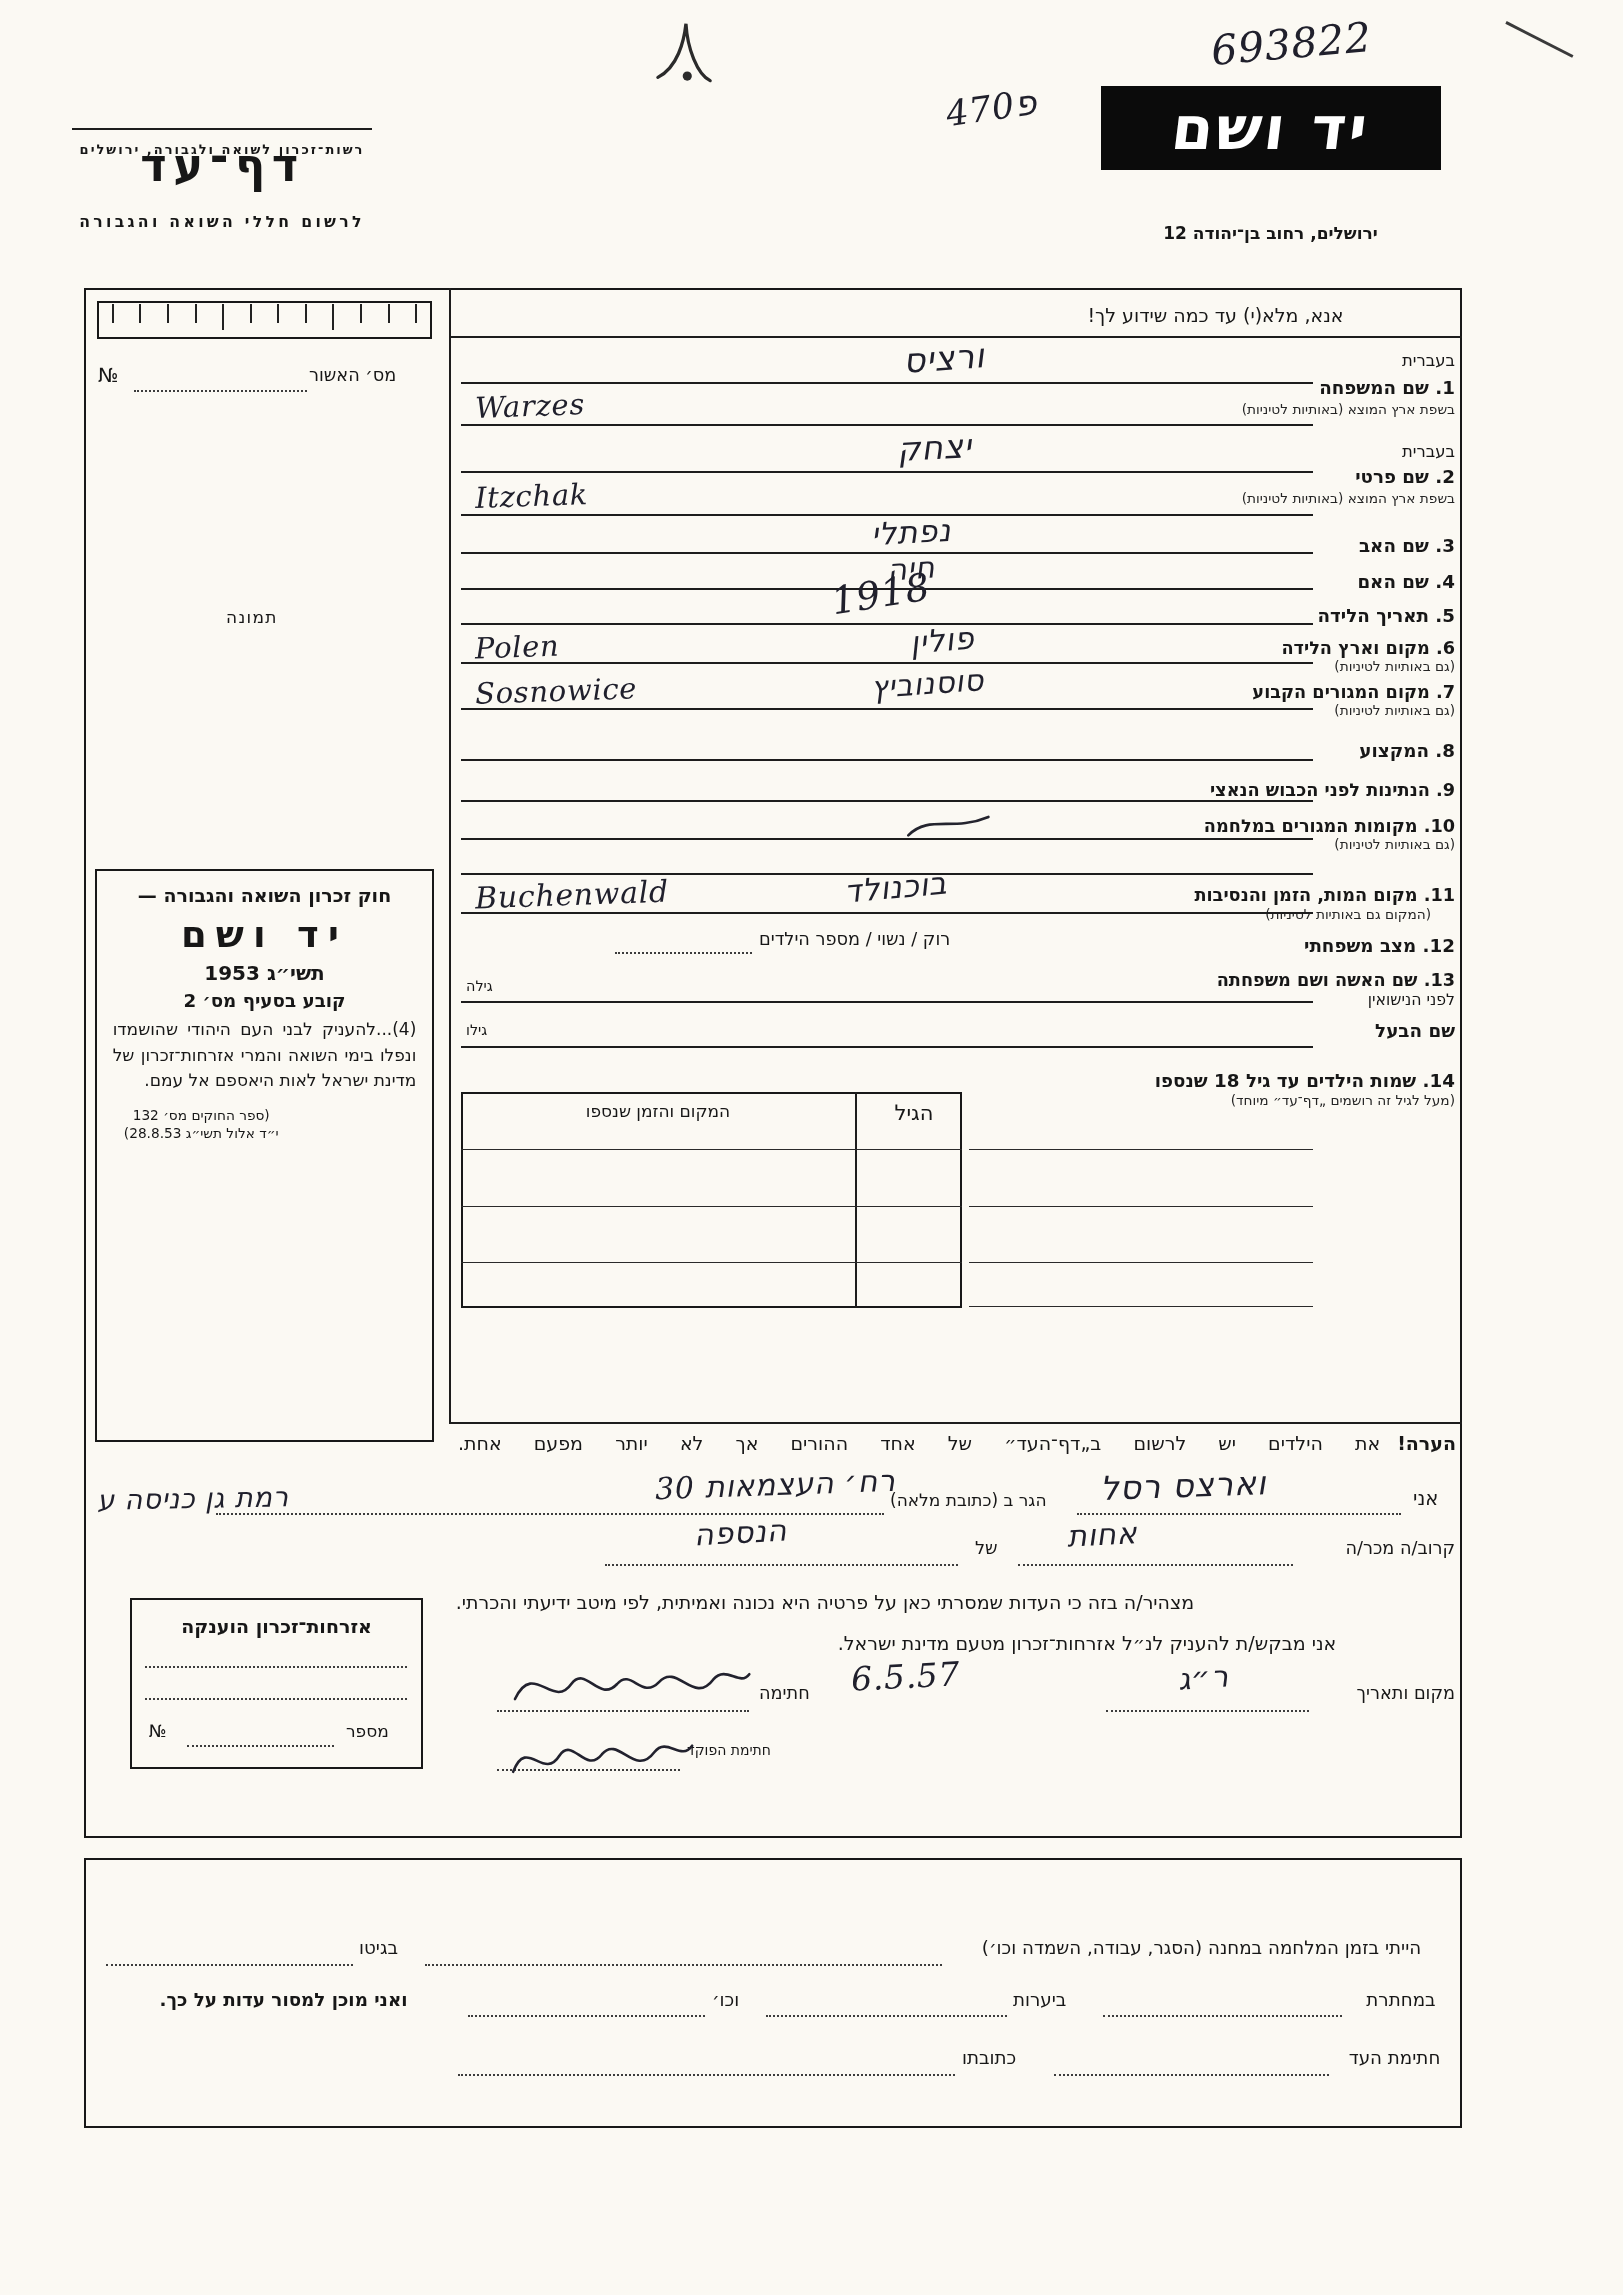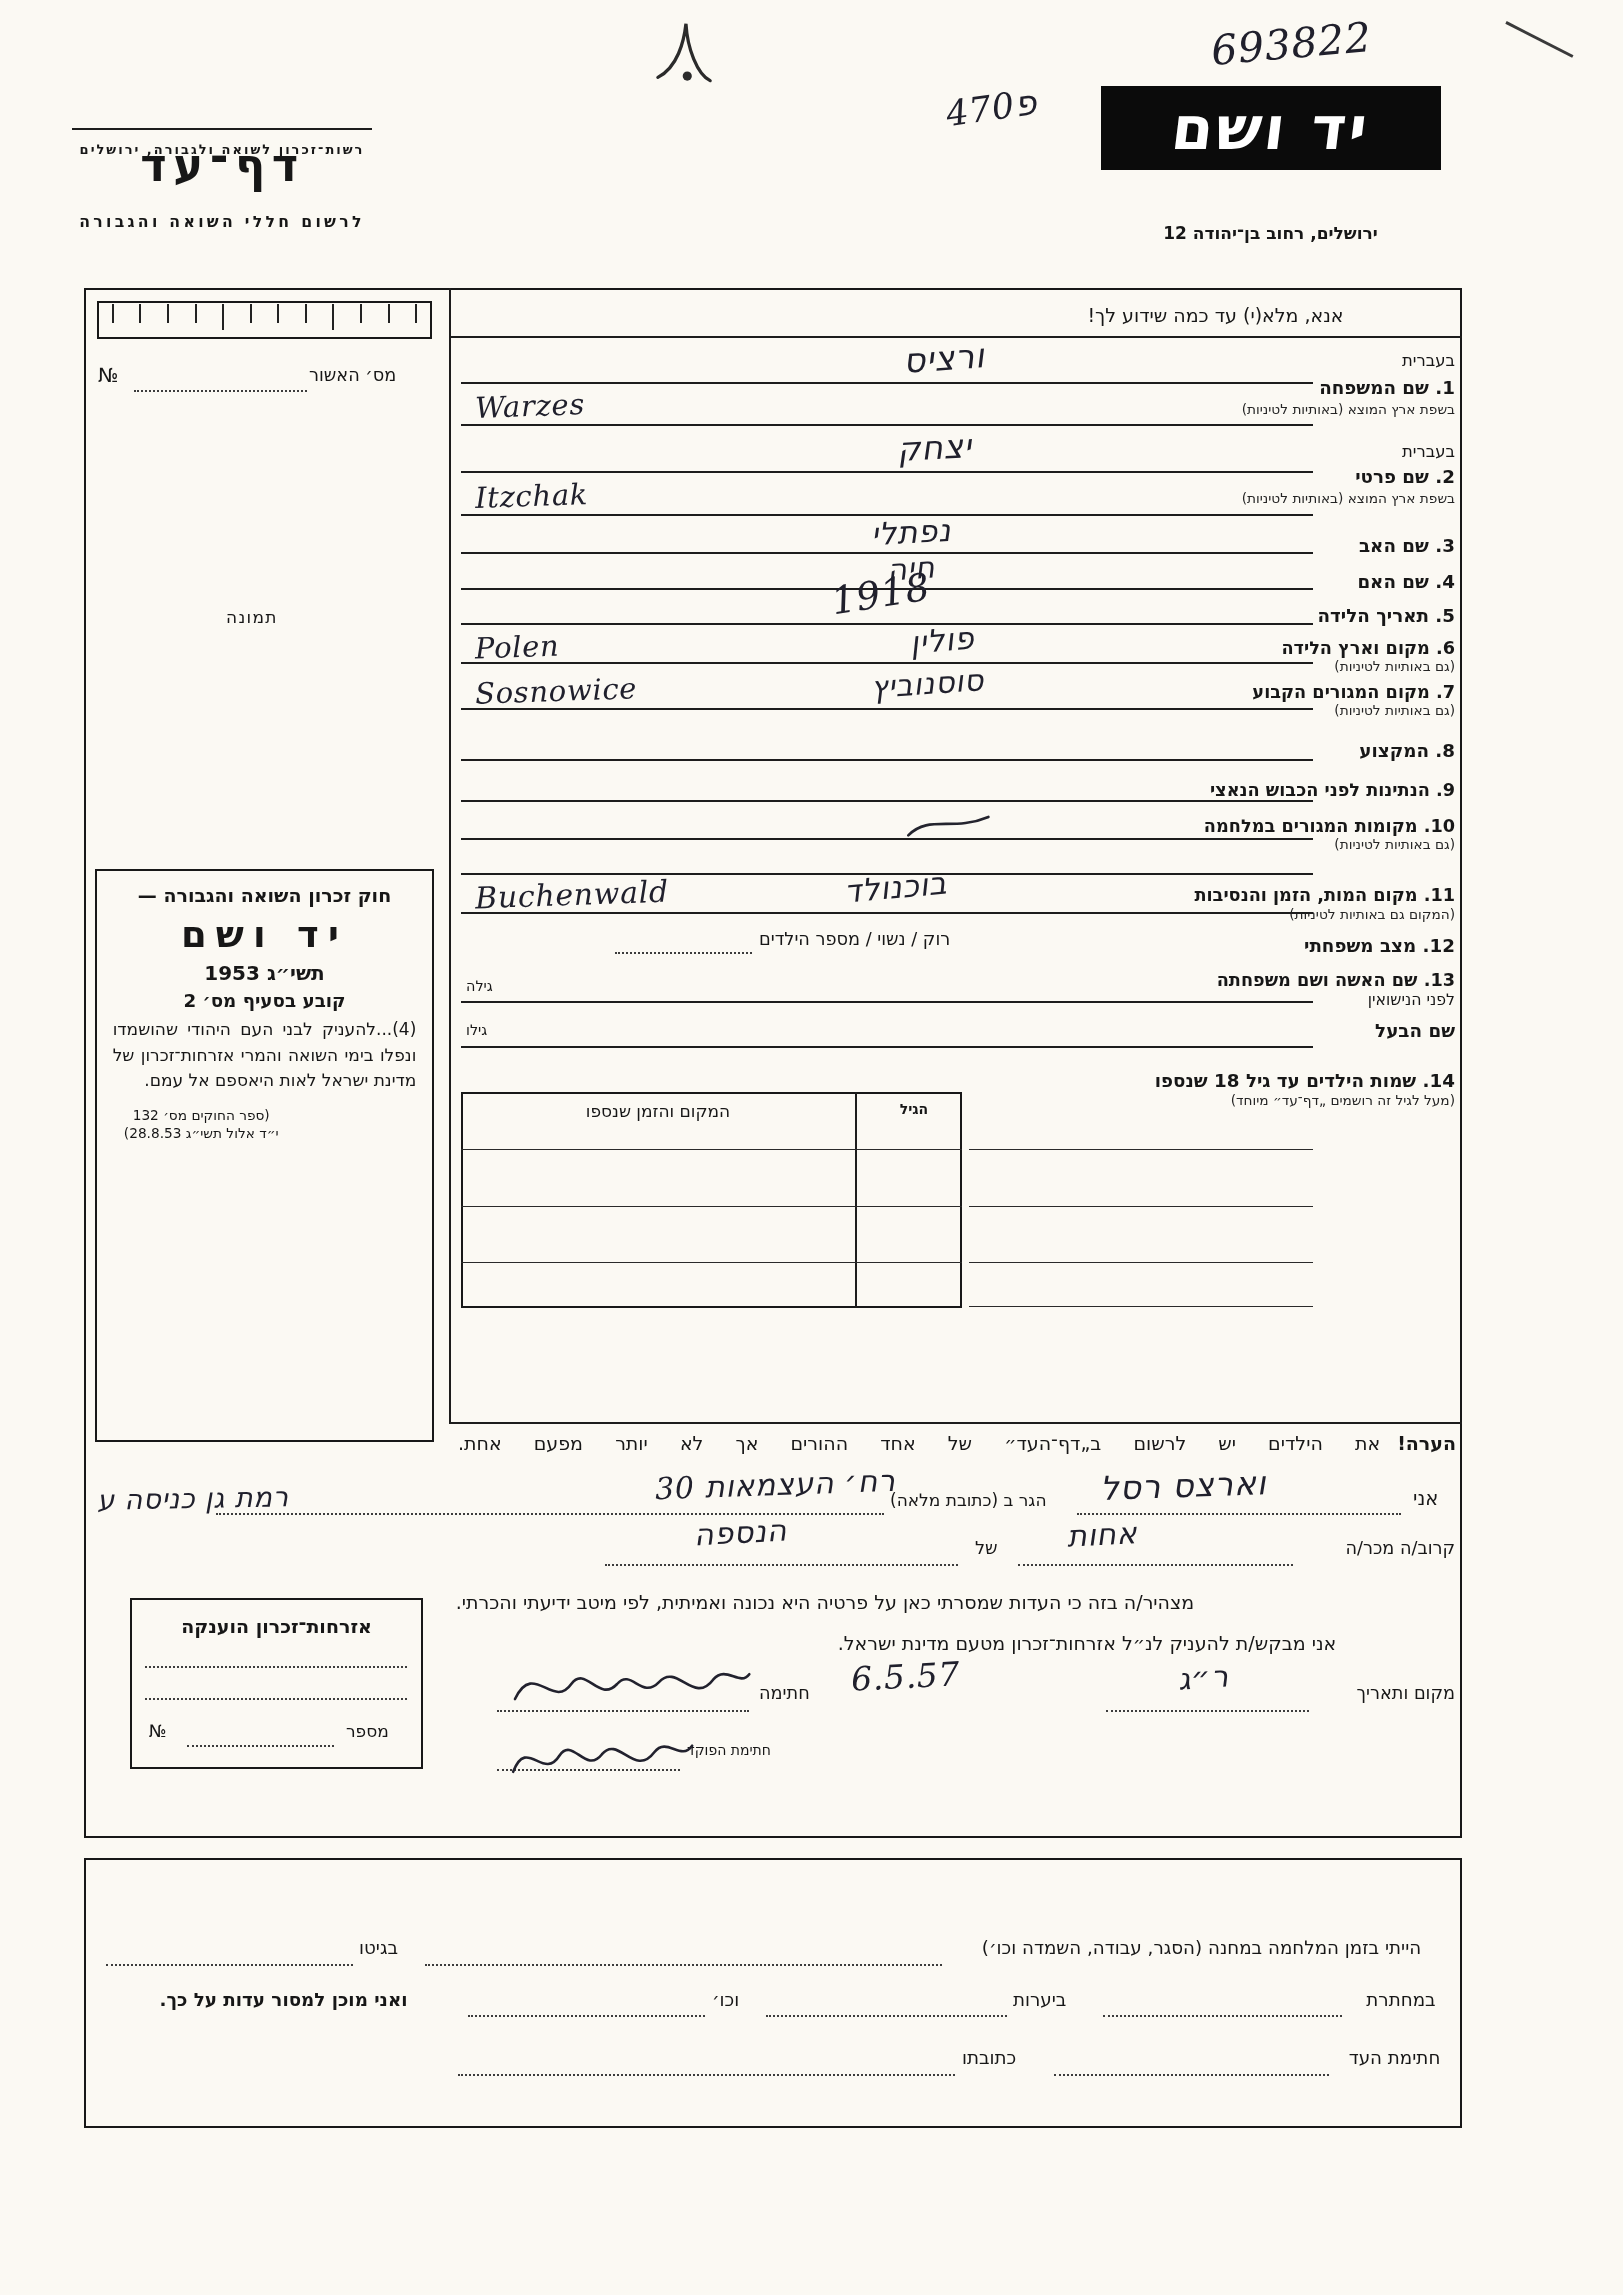--- a/index.html
+++ b/index.html
@@ -141,21 +141,21 @@
 
   <div class="lbl b" style="left:1193px; top:816px; width:262px; font-size:17.7px;">10. מקומות המגורים במלחמה</div>
   <div class="lbl sub" style="left:1193px; top:836px; width:262px;">(גם באותיות לטיניות)</div>
   <div class="solid-line" style="left:461px; top:838px; width:852px;"></div>
   <svg class="abs" style="left:903px; top:809px;" width="92" height="33" viewBox="0 0 140 50">
     <path d="M8,40 C40,8 75,35 130,12" fill="none" stroke="#24242e" stroke-width="4" stroke-linecap="round"></path>
   </svg>
   <div class="solid-line" style="left:461px; top:873px; width:852px;"></div>
 
   <div class="lbl b" style="left:1193px; top:885px; width:262px; font-size:17.7px;">11. מקום המות, הזמן והנסיבות</div>
-  <div class="lbl sub" style="left:1193px; top:906px; width:262px;">(המקום גם באותיות לטיניות)</div>
+  <div class="lbl sub" style="left:1169px; top:906px; width:262px;">(המקום גם באותיות לטיניות)</div>
   <div class="solid-line" style="left:461px; top:912px; width:852px;"></div>
   <div class="hand" style="left:844px; top:869px; font-size:31px; transform:rotate(-5deg);">בוכנולד</div>
   <div class="hand hand-ltr" style="left:475px; top:877px; font-size:30px; transform:rotate(-2deg);">Buchenwald</div>
 
   <div class="lbl b" style="left:1193px; top:935px; width:262px; font-size:18.3px;">12. מצב משפחתי</div>
   <div class="abs nw" style="left:759px; top:929px; font-size:17.7px;">רוק / נשוי / מספר הילדים</div>
   <div class="dot-line" style="left:615px; top:952px; width:137px;"></div>
 
   <div class="lbl b" style="left:1193px; top:970px; width:262px; font-size:17.7px;">13. שם האשה ושם משפחתה</div>
   <div class="lbl" style="left:1193px; top:990px; width:262px; font-size:15.7px;">לפני הנישואין</div>
@@ -165,21 +165,21 @@
   <div class="lbl b" style="left:1193px; top:1020px; width:262px; font-size:18.3px;">שם הבעל</div>
   <div class="abs nw" style="left:466px; top:1022px; font-size:14.4px;">גילו</div>
   <div class="solid-line" style="left:461px; top:1046px; width:852px;"></div>
 
   <div class="lbl b" style="left:1159px; top:1070px; width:296px; font-size:18.3px;">14. שמות הילדים עד גיל 18 שנספו</div>
   <div class="lbl sub" style="left:1159px; top:1092px; width:296px;">(מעל לגיל זה רושמים „דף־עד״ מיוחד)</div>
 
   <div class="box3" style="left:461px; top:1092px; width:501px; height:216px;"></div>
   <div class="abs" style="left:855px; top:1092px; width:0; height:216px; border-right:2px solid #1d1d1d;"></div>
   <div class="abs ctr nw" style="left:461px; top:1101px; width:394px; font-size:17px;">המקום והזמן שנספו</div>
-  <div class="abs ctr nw" style="left:855px; top:1101px; width:118px; font-size:14px;font-weight:bold;">הגיל</div>
+  <div class="abs ctr nw" style="left:855px; top:1101px; width:118px; font-size:21px;">הגיל</div>
   <div class="thin-line" style="left:461px; top:1149px; width:501px;"></div>
   <div class="thin-line" style="left:461px; top:1206px; width:501px;"></div>
   <div class="thin-line" style="left:461px; top:1262px; width:501px;"></div>
 
   <div class="thin-line" style="left:969px; top:1149px; width:344px;"></div>
   <div class="thin-line" style="left:969px; top:1206px; width:344px;"></div>
   <div class="thin-line" style="left:969px; top:1262px; width:344px;"></div>
   <div class="thin-line" style="left:969px; top:1306px; width:344px;"></div>
 
   <div class="box law-box" style="left:95px; top:869px; width:339px; height:573px;">

